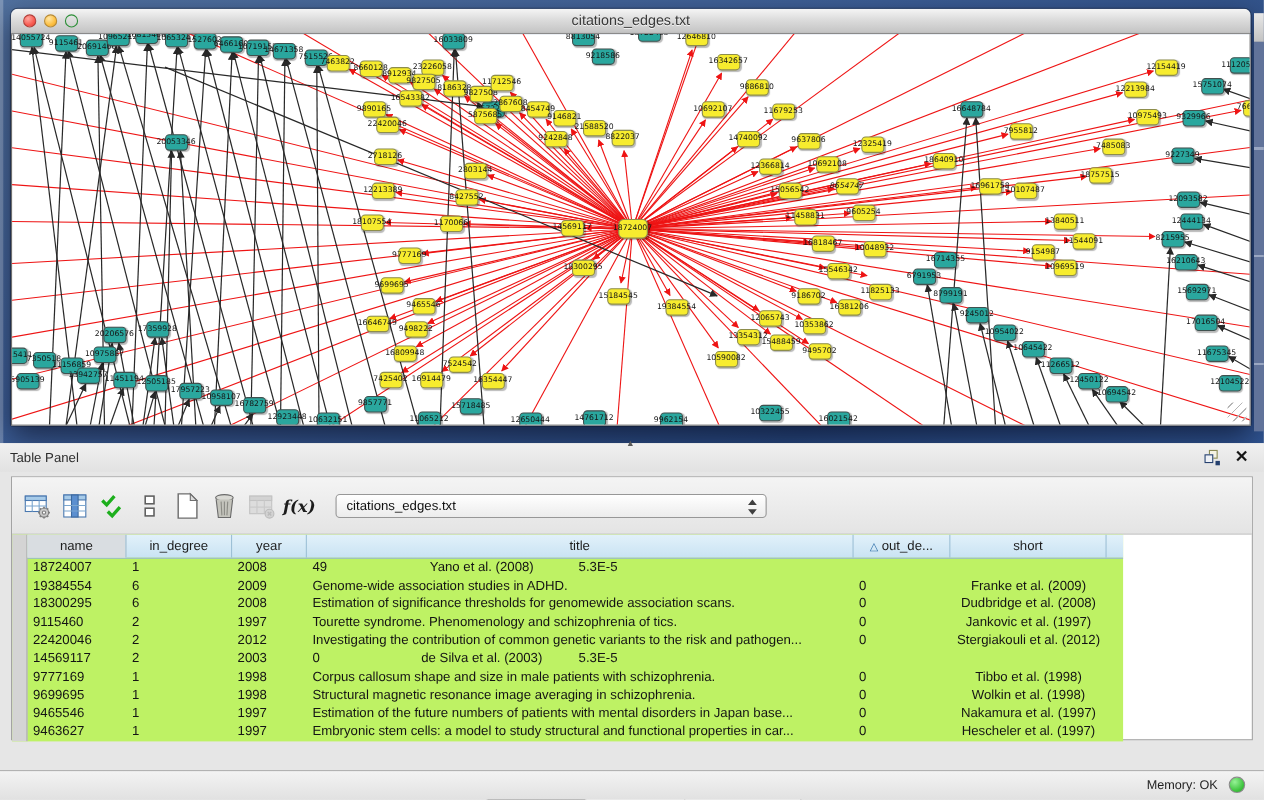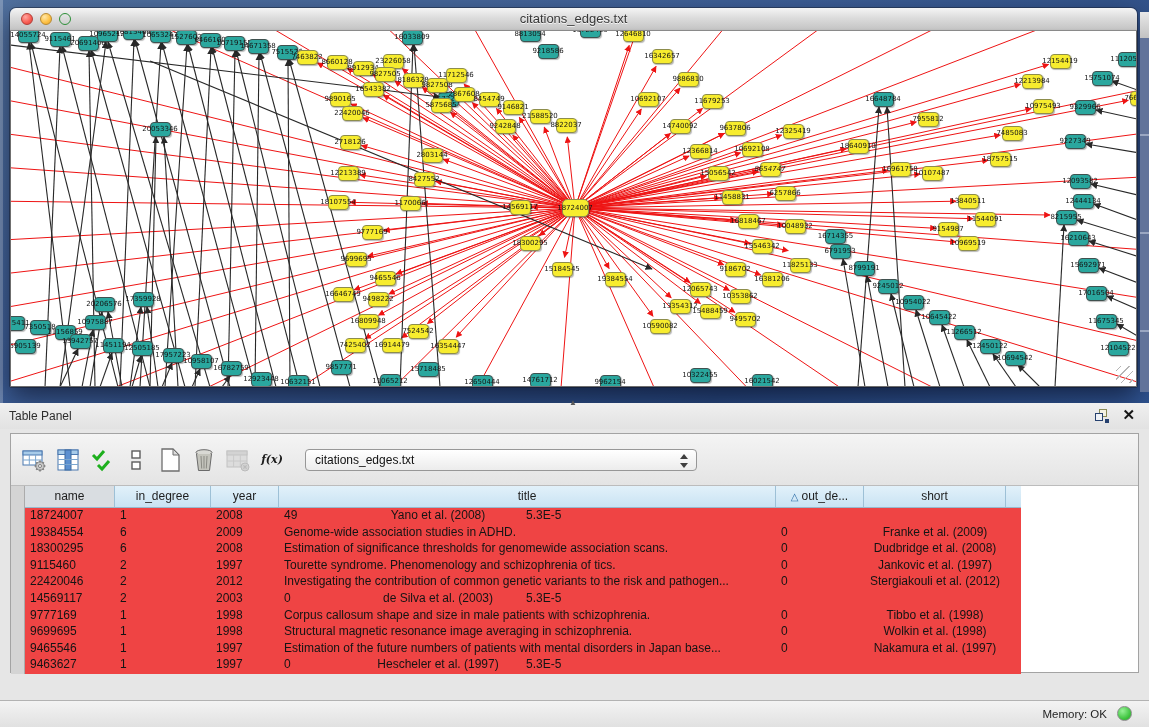--- a/index.html
+++ b/index.html
@@ -51,29 +51,29 @@
   .float-icon .b1{position:absolute;left:4px;top:0;width:8px;height:8px;border:1.5px solid #8a8a55;box-sizing:border-box;background:#f4f2e4;}
   .float-icon .b2{position:absolute;left:0;top:4px;width:8px;height:8px;border:1.5px solid #25406e;box-sizing:border-box;background:#eef1f6;}
   .float-icon .b3{position:absolute;right:0;bottom:0;width:4px;height:4px;background:#25406e;}
   .close-icon{position:absolute;right:14px;top:3px;font-size:15px;font-weight:bold;color:#161616;}
 
   .panel-box{position:absolute;left:10px;top:30px;width:1129px;height:240px;box-sizing:border-box;
     background:#ffffff;border:1px solid #a3a3a3;}
   .toolbar{height:52px;box-sizing:border-box;display:flex;align-items:center;padding-left:8px;
     background:linear-gradient(#f4f4f4,#e4e4e4);border-bottom:1px solid #bcbcbc;}
   .tool-btn{width:30px;height:30px;display:flex;align-items:center;justify-content:center;margin-right:4px;}
-  .fx-label{font-family:"DejaVu Serif",serif;font-style:italic;font-weight:bold;font-size:11px;color:#1c1c1c;}
+  .fx-label{font-family:"DejaVu Serif",serif;font-style:italic;font-weight:bold;font-size:15px;color:#1c1c1c;}
   .combo{width:392px;height:22px;margin-left:14px;position:relative;box-sizing:border-box;
     border:1px solid #979797;border-radius:4px;background:linear-gradient(#ffffff,#ececec);
     font-size:12px;line-height:20px;padding-left:9px;color:#111;}
   .combo .arrows{position:absolute;right:9px;top:3px;width:8px;height:16px;}
   .combo .up{position:absolute;left:1px;top:1px;width:0;height:0;border-left:4px solid transparent;border-right:4px solid transparent;border-bottom:5px solid #3f3f3f;}
   .combo .dn{position:absolute;left:1px;bottom:1px;width:0;height:0;border-left:4px solid transparent;border-right:4px solid transparent;border-top:5px solid #3f3f3f;}
 
-  .tbl{position:absolute;left:0;top:52px;width:1010px;height:188px;overflow:hidden;background:#ef4444;}
+  .tbl{position:absolute;left:0;top:52px;width:1010px;height:188px;overflow:hidden;background:#bef264;}
   .rowhdr-strip{position:absolute;left:0;top:0;width:14px;height:188px;background:#d4d4d4;border-right:1px solid #ababab;box-sizing:border-box;}
   .tbl-header{position:absolute;left:14px;top:0;height:21px;display:flex;
     background:linear-gradient(#e2f1fa,#c9e3f3);border-bottom:1px solid #98b9cd;}
   .th{box-sizing:border-box;border-right:1px solid #9dc0d6;text-align:center;line-height:20px;font-size:12px;color:#1d1d1d;overflow:hidden;white-space:nowrap;}
   .th.first{background:#d9dde1;}
   .sort-tri{color:#2d6ea8;font-size:10px;margin-right:3px;}
   .tbl-rows{position:absolute;left:14px;top:21px;}
   .tr{display:flex;height:16.6px;line-height:16.6px;font-size:12px;color:#141414;}
   .td{box-sizing:border-box;padding:0 5px;overflow:hidden;white-space:nowrap;}
   .td.center{text-align:center;}
@@ -381,21 +381,21 @@
           </div>
           <div class="gnode t" style="left: 1085.5px; top: 284.5px;">
             <span class="lb">17016504</span>
           </div>
           <div class="gnode t" style="left: 1095.5px; top: 312.5px;">
             <span class="lb">11675345</span>
           </div>
           <div class="gnode t" style="left: 1107.5px; top: 339.5px;">
             <span class="lb">12104522</span>
           </div>
-          <div class="gnode t" style="left: 825px; top: 227.5px;">
+          <div class="gnode t" style="left: 849px; top: 227.5px;">
             <span class="lb">16714355</span>
           </div>
           <div class="gnode t" style="left: 829.5px; top: 242.5px;">
             <span class="lb">6791953</span>
           </div>
           <div class="gnode t" style="left: 853.5px; top: 259.5px;">
             <span class="lb">8799191</span>
           </div>
           <div class="gnode t" style="left: 877.5px; top: 277.5px;">
             <span class="lb">9245012</span>
@@ -631,21 +631,21 @@
           <div class="gnode y" style="left: 707.5px; top: 164.5px;">
             <span class="lb">15056542</span>
           </div>
           <div class="gnode y" style="left: 759.5px; top: 160.5px; font-style: italic;">
             <span class="lb">8654747</span>
           </div>
           <div class="gnode y" style="left: 721.5px; top: 188.5px;">
             <span class="lb">11458831</span>
           </div>
           <div class="gnode y" style="left: 774.5px; top: 184.5px;">
-            <span class="lb">6257866</span>
+            <span class="lb">9605254</span>
           </div>
           <div class="gnode y" style="left: 737.5px; top: 212.5px;">
             <span class="lb">16818467</span>
           </div>
           <div class="gnode y" style="left: 784.5px; top: 217.5px;">
             <span class="lb">10048932</span>
           </div>
           <div class="gnode y" style="left: 751.5px; top: 237.5px;">
             <span class="lb">15546342</span>
           </div>
@@ -917,20 +917,21 @@
             <div class="td" style="width: 68px;">1997</div>
             <div class="td" style="width: 497px;">Estimation of the future numbers of patients with mental disorders in Japan base...</div>
             <div class="td" style="width: 88px;">0</div>
             <div class="td center" style="width: 142px;">Nakamura et al. (1997)</div>
             <div class="td pr" style="width: 105px;">5.3E-5</div>
           </div>
           <div class="tr">
             <div class="td" style="width: 90px;">9463627</div>
             <div class="td" style="width: 96px;">1</div>
             <div class="td" style="width: 68px;">1997</div>
+            <div class="td" style="width: 497px;">Embryonic stem cells: a model to study structural and functional properties in car...</div>
             <div class="td" style="width: 88px;">0</div>
             <div class="td center" style="width: 142px;">Hescheler et al. (1997)</div>
             <div class="td pr" style="width: 105px;">5.3E-5</div>
           </div>
         </div>
       <div class="vscroll">
         <div class="vthumb"></div>
       </div>
     </div>
 

